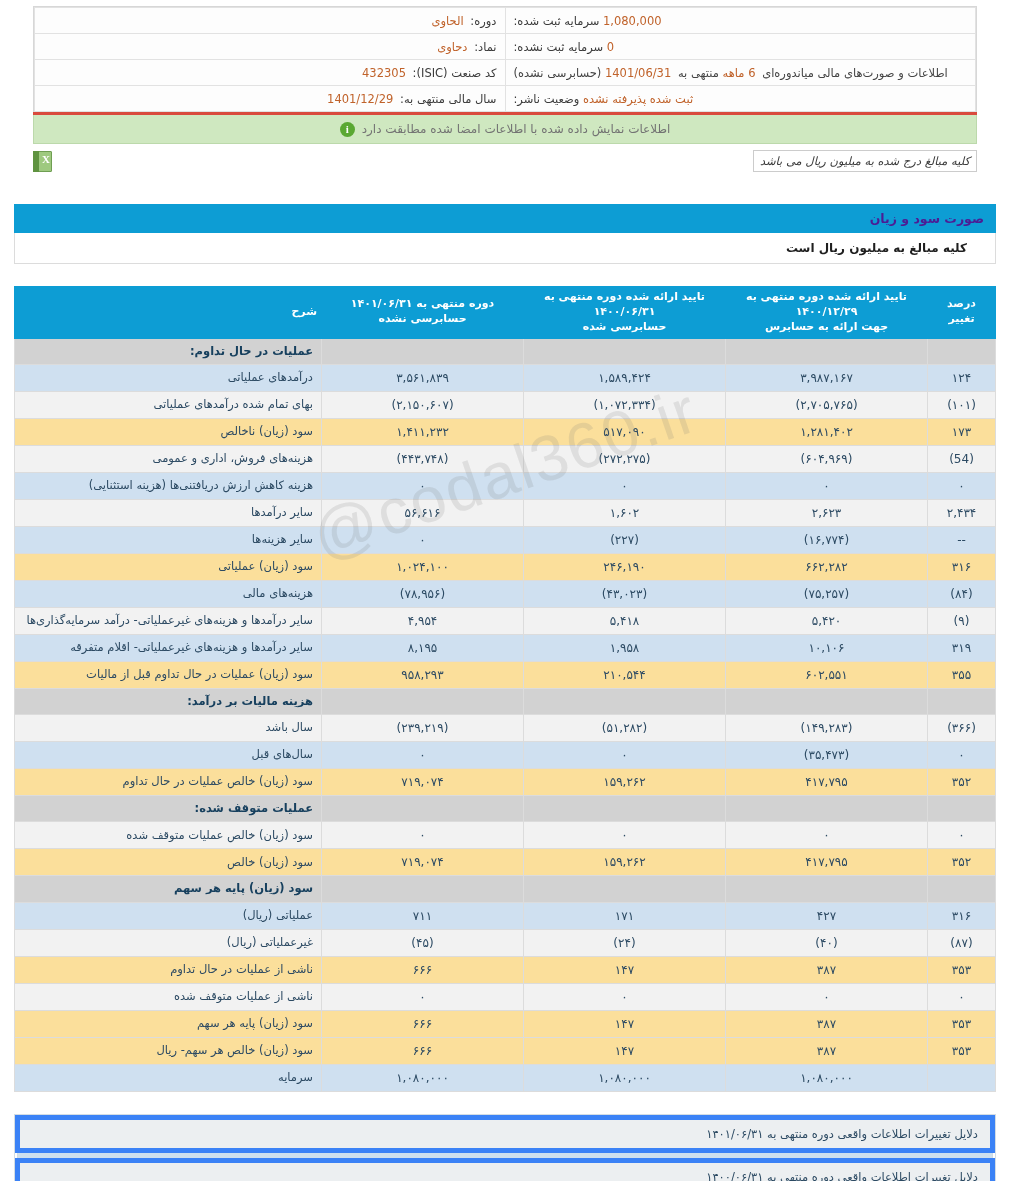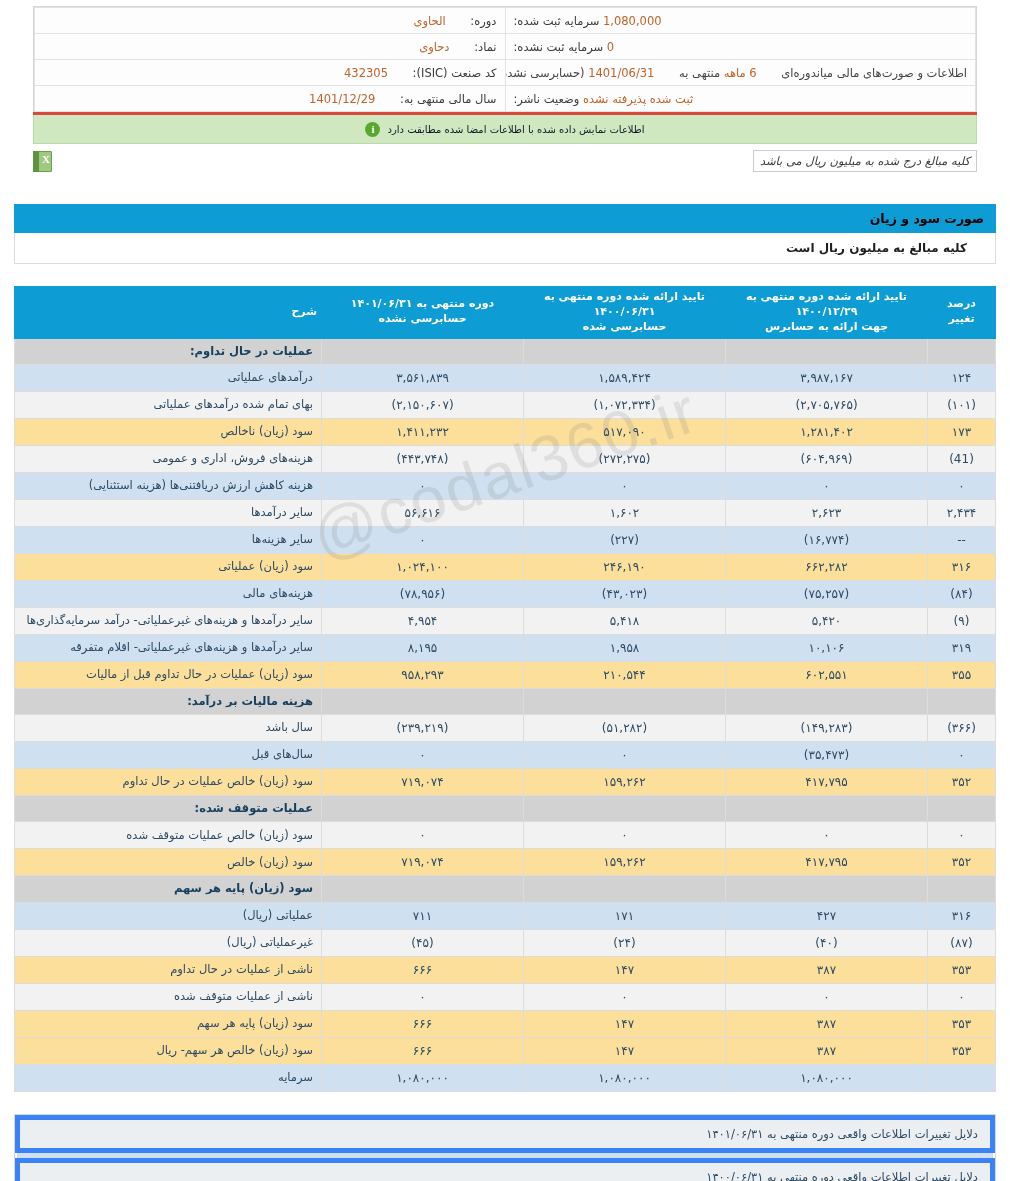--- a/index.html
+++ b/index.html
@@ -35,21 +35,21 @@
     vertical-align: middle;
     font-size: 11.5px;
     color: #444;
     background: #fdfdfd;
     white-space: nowrap;
     overflow: hidden;
   }
   .ident-table td.right-cell { text-align: right; }
   .ident-table td.left-cell  { text-align: left; }
   .ident-label { color: #3b3b3b; }
-  .ident-value { color: #c0622a; margin-right: 21px; }
+  .ident-value { color: #c0622a; margin-right: 3px; }
   .ident-inline-txt { color: #444; }
 
   .red-rule {
     height: 3px;
     background: #d94a3d;
     margin: 0 33px;
   }
 
   
   .green-banner {
@@ -57,22 +57,22 @@
     background: #cfe8c0;
     border: 1px solid #bcd9ab;
     border-top: none;
     height: 28px;
     display: flex;
     align-items: center;
     justify-content: center;
     gap: 7px;
   }
   .green-banner .msg {
-    color: #0f172a;
-    font-size: 10px;
+    color: #737373;
+    font-size: 12px;
   }
   .info-icon {
     width: 15px;
     height: 15px;
     border-radius: 50%;
     background: #5aa832;
     color: #ffffff;
     font-size: 11px;
     font-weight: bold;
     font-family: "Liberation Serif", serif;
@@ -126,21 +126,21 @@
     font-size: 11px;
     font-weight: bold;
     font-family: "Liberation Serif", serif;
     line-height: 1;
   }
 
   
   .section-block { margin: 32px 14px 0 14px; }
   .section-title {
     background: #0d9dd4;
-    color: #000000;
+    color: #4c1d95;
     font-size: 12.5px;
     font-weight: bold;
     padding: 7px 12px;
     text-align: right;
   }
   .section-subnote {
     border: 1px solid #dcdcdc;
     border-top: none;
     background: #ffffff;
     color: #1f1f1f;
@@ -389,21 +389,21 @@
             <td class="c-desc">بهای تمام شده درآمدهای عملیاتی</td>
           </tr>
           <tr class="r-gold">
             <td class="c-pct">۱۷۳</td>
             <td class="c-num">۱,۲۸۱,۴۰۲</td>
             <td class="c-num">۵۱۷,۰۹۰</td>
             <td class="c-num">۱,۴۱۱,۲۳۲</td>
             <td class="c-desc">سود (زیان) ناخالص</td>
           </tr>
           <tr class="r-white">
-            <td class="c-pct neg">(41)</td>
+            <td class="c-pct neg">(54)</td>
             <td class="c-num neg">(۶۰۴,۹۶۹)</td>
             <td class="c-num neg">(۲۷۲,۲۷۵)</td>
             <td class="c-num neg">(۴۴۳,۷۴۸)</td>
             <td class="c-desc">هزینه‌های فروش، اداری و عمومی</td>
           </tr>
           <tr class="r-blue">
             <td class="c-pct">۰</td>
             <td class="c-num">۰</td>
             <td class="c-num">۰</td>
             <td class="c-num">۰</td>

